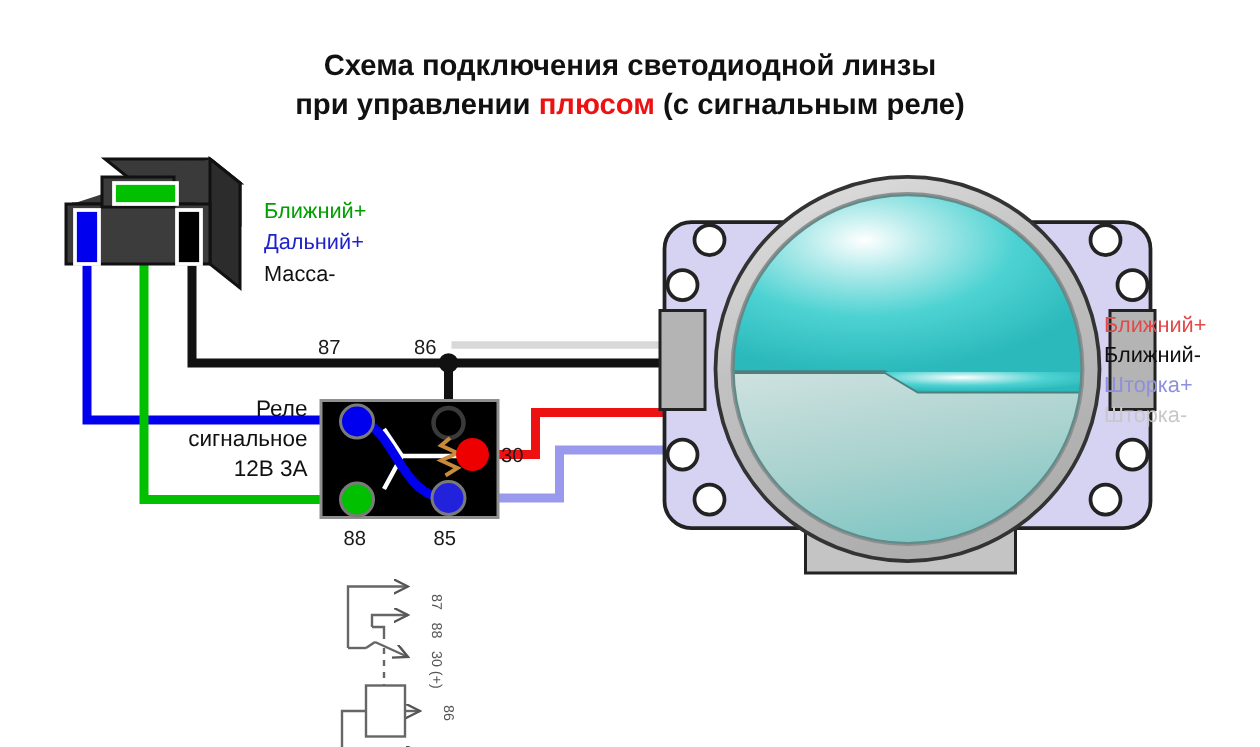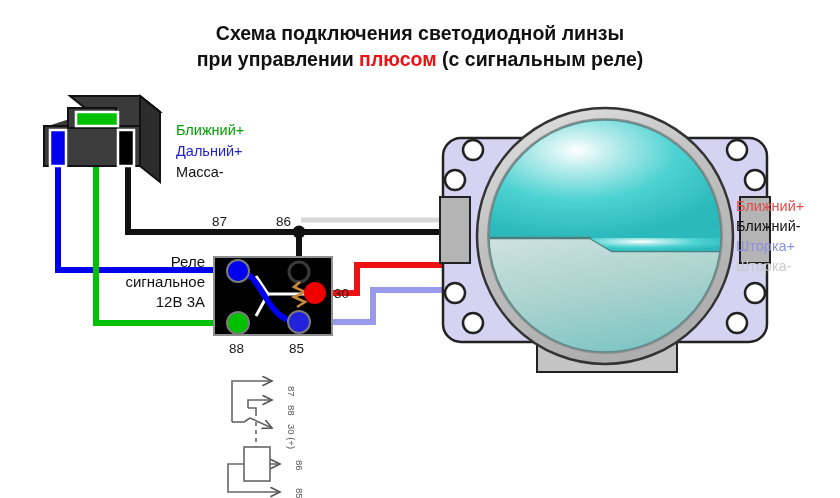--- a/index.html
+++ b/index.html
@@ -10,21 +10,21 @@
   body {
     width: 840px;
     height: 498px;
     position: relative;
     overflow: hidden;
     font-family: "Liberation Sans", sans-serif;
     color: #000;
   }
   #stage {
     position: absolute;
-    left: 0; top: 4px;
+    left: 0; top: 14px;
     width: 840px;
     height: 368px;
   }
   #stage > svg {
     display: block;
   }
   .ttl {
     font-weight: bold;
     font-size: 19.5px;
     font-family: "Liberation Sans", sans-serif;

